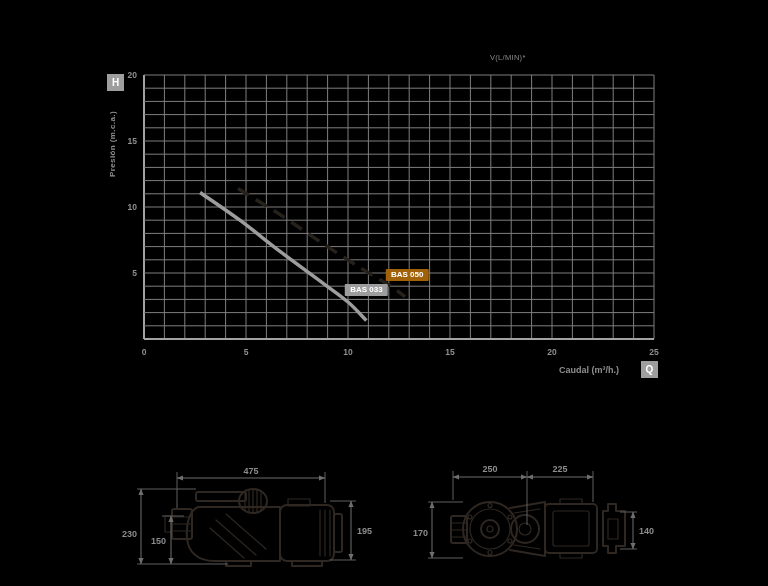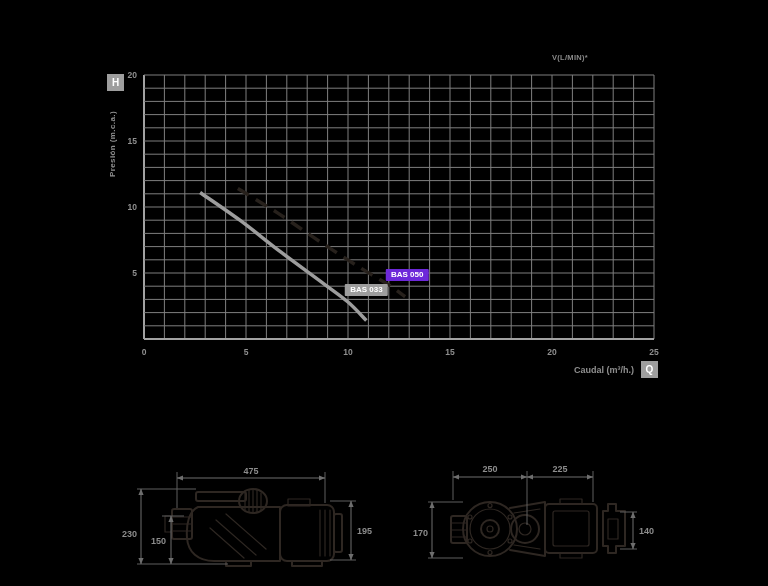--- a/index.html
+++ b/index.html
@@ -13,26 +13,26 @@
     font-size:10px;font-weight:bold;
   }
   #h-badge{position:absolute;left:107px;top:74px;}
   #ylabel{
     position:absolute;left:104px;top:90px;width:17px;height:108px;
     writing-mode:vertical-rl;transform:rotate(180deg);
     display:flex;align-items:center;justify-content:center;
     font-size:8px;font-weight:bold;color:#8f8f8f;letter-spacing:0.4px;
   }
   #top-note{
-    position:absolute;left:490px;top:53px;width:160px;text-align:center;
-    font-size:7.5px;font-weight:bold;color:#8a8a8a;letter-spacing:0.3px;
+    position:absolute;left:490px;top:53px;width:160px;text-align:left;
+    font-size:7.5px;font-weight:normal;color:#8a8a8a;letter-spacing:0.3px;
   }
   #xlabel-row{
     position:absolute;left:458px;top:361px;width:200px;
-    display:flex;justify-content:flex-end;align-items:center;gap:7px;
+    display:flex;justify-content:flex-end;align-items:center;gap:22px;
   }
   #xlabel-row .xlabel-text{font-size:9px;font-weight:bold;color:#8f8f8f;}
   #chart-svg{position:absolute;left:0;top:0;}
   #drawings-svg{position:absolute;left:0;top:425px;}
   .series-badge{
     position:absolute;transform:translate(-50%,-50%);
     font-size:8px;font-weight:bold;color:#fff;padding:2px 5px;
     white-space:nowrap;border-radius:1px;line-height:1;
   }
   .tick-label{fill:#8f8f8f;font-size:8.5px;font-weight:bold;font-family:"Liberation Sans",sans-serif;}
@@ -109,21 +109,21 @@
       <text x="137" y="276" text-anchor="end" class="tick-label">5</text>
       <text x="137" y="210" text-anchor="end" class="tick-label">10</text>
       <text x="137" y="144" text-anchor="end" class="tick-label">15</text>
       <text x="137" y="78" text-anchor="end" class="tick-label">20</text>
     </g>
     <path d="M200.1,192.48000000000002 C206.73,197.10000000000002 226.45,210.3 239.88,220.20000000000002 C253.31,230.10000000000002 266.74,241.32000000000002 280.68,251.88000000000002 C294.62,262.44 312.29999999999995,275.2 323.52,283.56 C334.74,291.92 340.86,295.88 348,302.03999999999996 C355.14,308.19999999999993 363.3,317.44 366.36,320.52" fill="none" stroke="#9d9d9d" stroke-width="3.5"></path>
     <path d="M237.84,188.51999999999998 C244.64,192.7 265.03999999999996,204.79999999999998 278.64,213.6 C292.24,222.4 305.84,232.29999999999998 319.44,241.32 C333.04,250.34 348.68,260.46000000000004 360.24,267.72 C371.8,274.98 381.31999999999994,280.04 388.79999999999995,284.88 C396.28,289.71999999999997 402.4,294.78 405.12,296.76" fill="none" stroke="#27211c" stroke-width="3.5" stroke-dasharray="13 8"></path>
   </svg>
 
 <div id="badge-0" class="series-badge" style="left: 366.36px; top: 290.16px; background: rgb(157, 157, 157); color: rgb(255, 255, 255); text-align: center;">BAS 033</div>
-<div id="badge-1" class="series-badge" style="left: 407.16px; top: 274.98px; background: #6d28d9; color: rgb(255, 255, 255);">BAS 050</div>
+<div id="badge-1" class="series-badge" style="left: 407.16px; top: 274.98px; background: #a16207; color: rgb(255, 255, 255);">BAS 050</div>
 
 <div id="xlabel-row">
   <span class="xlabel-text">Caudal (m³/h.)</span>
   <span class="axis-badge">Q</span>
 </div>
 
 <svg id="drawings-svg" width="768" height="160">
   <defs>
     <marker id="arr" viewBox="0 0 8 8" refX="7.4" refY="4" markerWidth="7" markerHeight="7" orient="auto-start-reverse">
       <path d="M0,0.8 L7.6,4 L0,7.2 Z" fill="#6e6e6e"></path>

